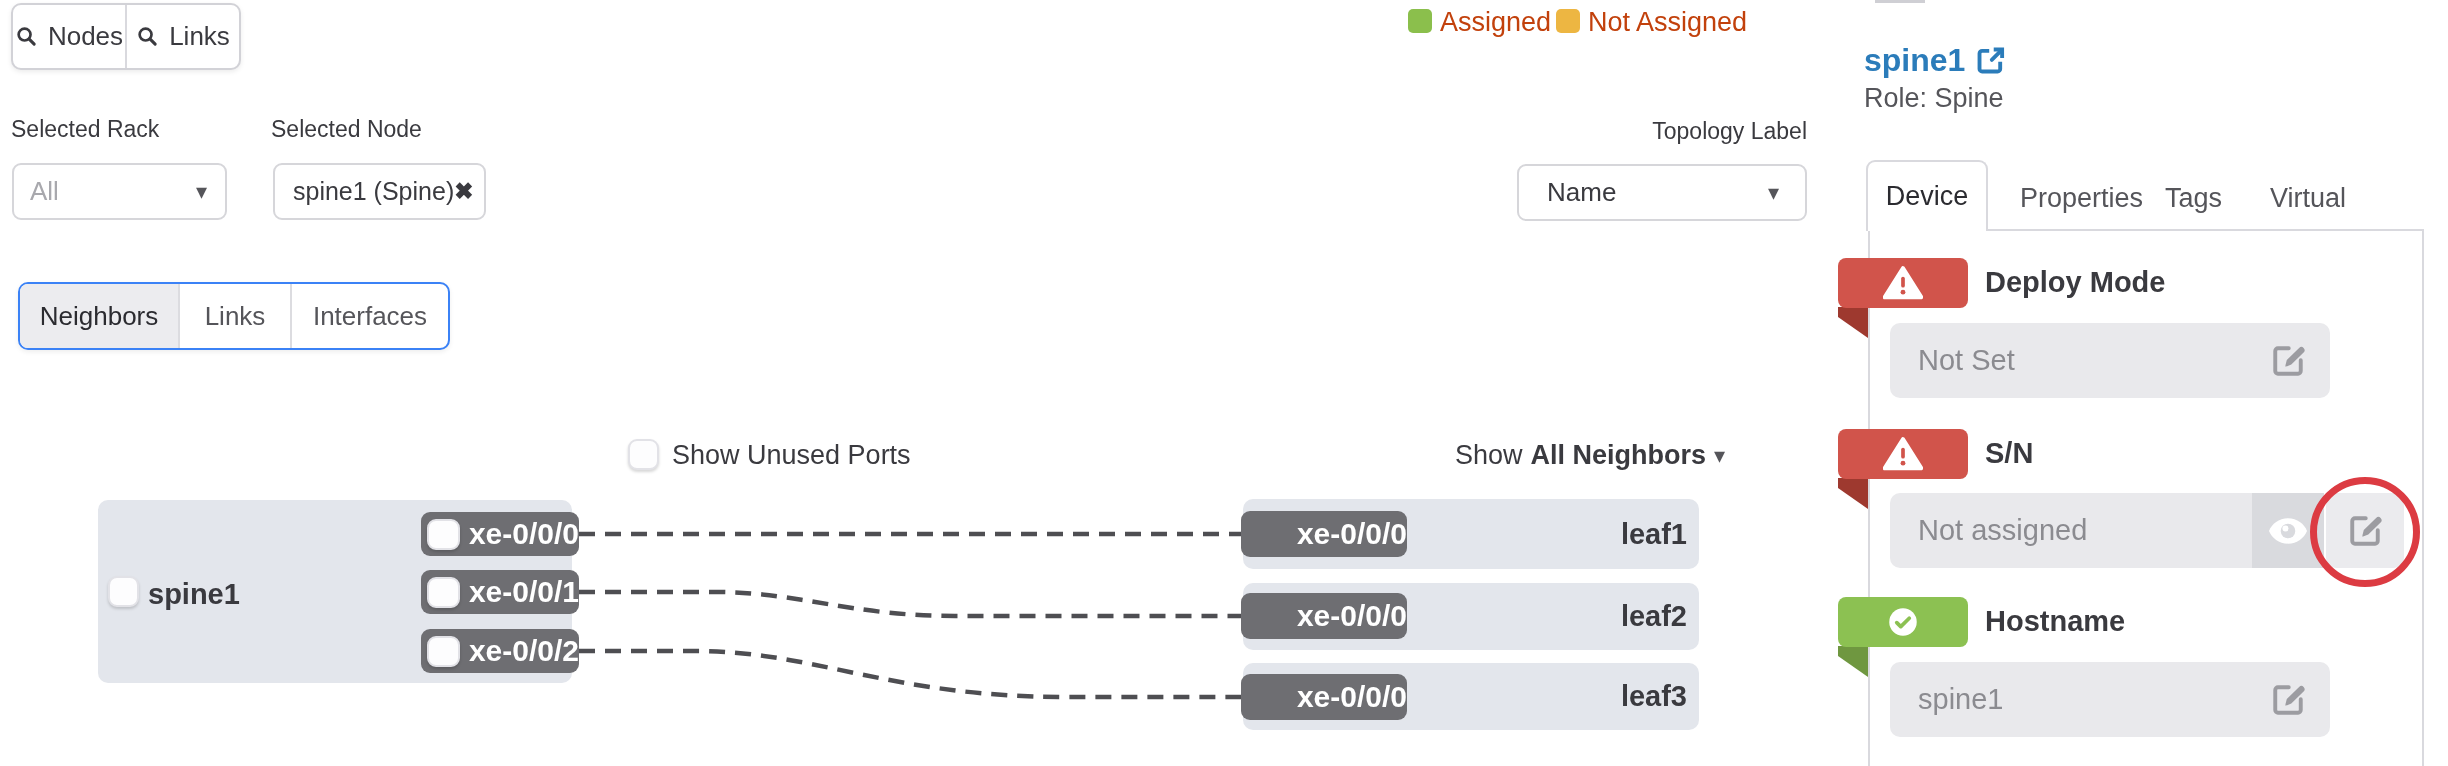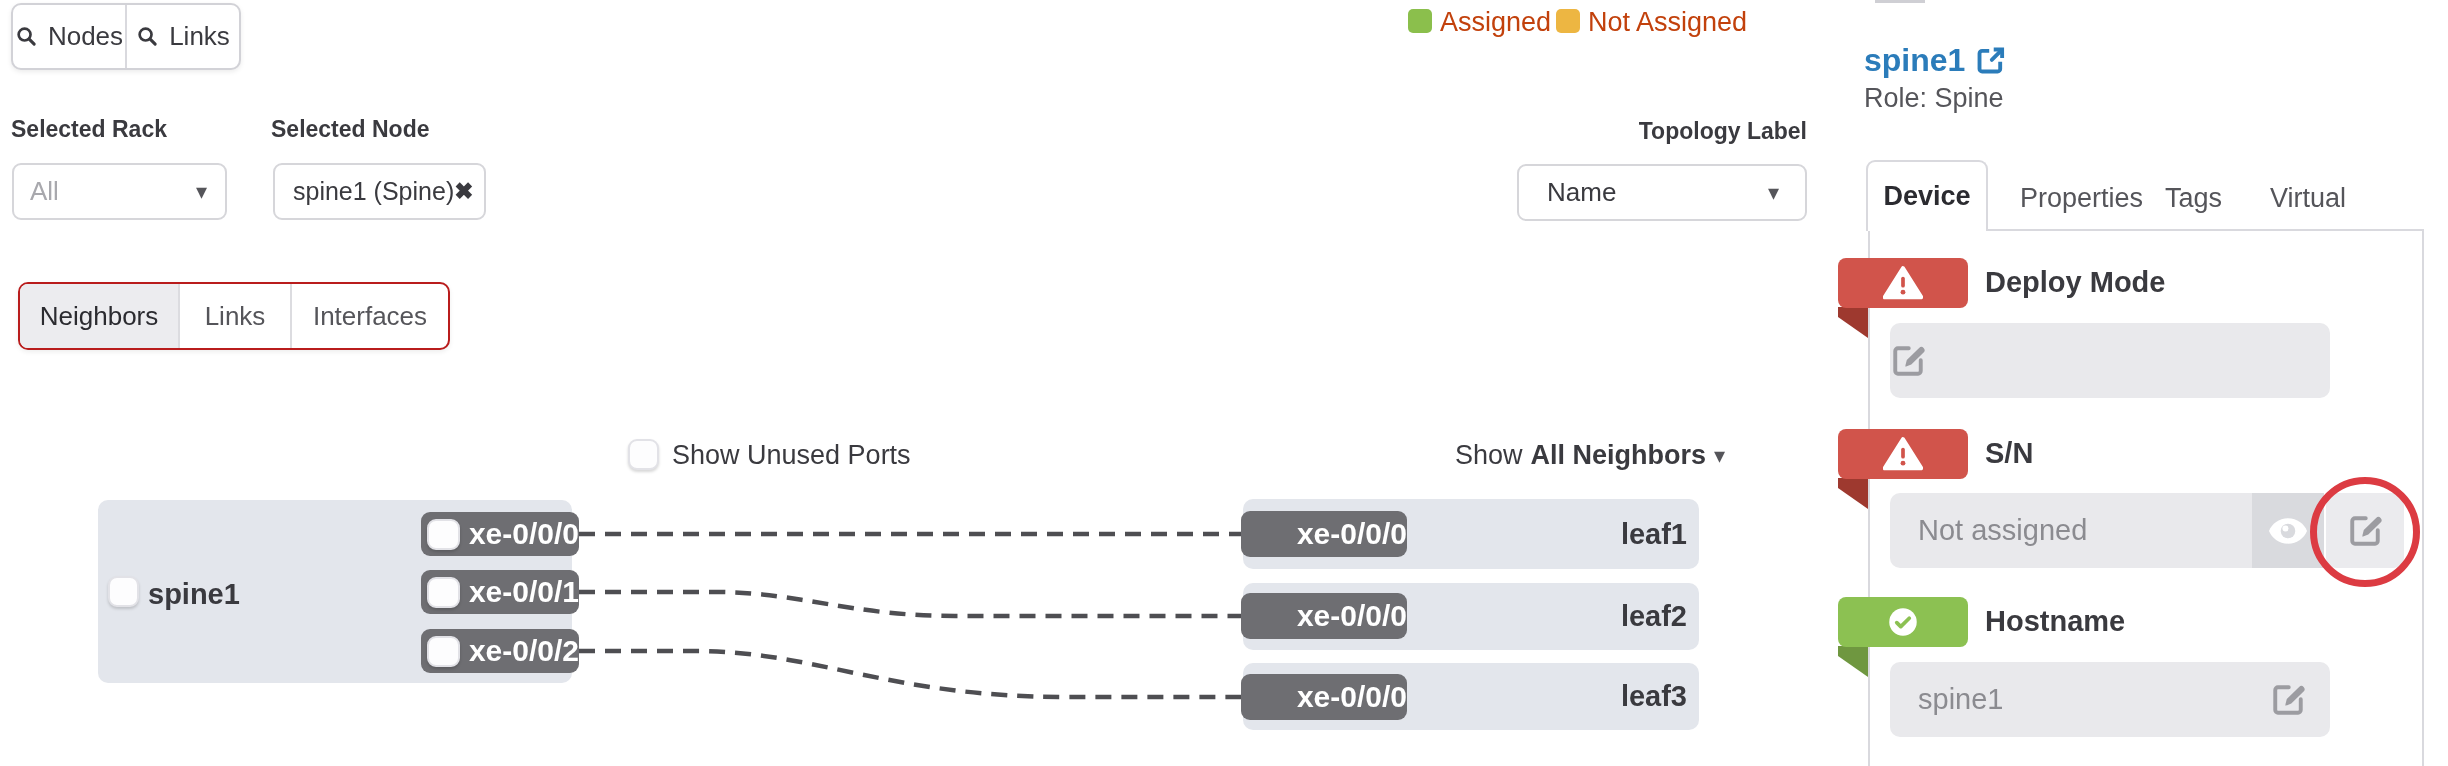--- a/index.html
+++ b/index.html
@@ -15,41 +15,41 @@
     display:flex;background:#fff;border:2px solid #d2d2d7;border-radius:10px;
     box-shadow:0 2px 5px rgba(0,0,0,.08);box-sizing:border-box;
   }
   .seg-btn{
     flex:1;display:flex;align-items:center;justify-content:center;gap:10px;
     font-size:26px;color:#3a3a3f;cursor:pointer;background:transparent;border:none;
   }
   .seg-btn + .seg-btn{border-left:2px solid #d9d9de;}
 
   
-  .form-label{font-size:23px;font-weight:bold;color:#3a3a3f;}
+  .form-label{font-size:23px;font-weight:normal;color:#3a3a3f;}
   .select{
     background:#fff;border:2px solid #d6d6da;border-radius:9px;box-sizing:border-box;
     display:flex;align-items:center;font-size:26px;cursor:pointer;
   }
   .select .val{flex:1;padding-left:16px;white-space:nowrap;}
   .placeholder{color:#a8a8ad;}
   .caret{font-size:22px;color:#55555a;padding-right:18px;line-height:1;}
   .close-x{font-size:23px;font-weight:bold;color:#3a3a3f;padding-right:16px;cursor:pointer;}
 
   
   .legend-swatch{width:24px;height:24px;border-radius:5px;}
   .legend-label{font-size:27px;color:#c2410c;}
 
   
   .panel-line{background:#d9d9de;}
   .dev-tab{
     background:#fff;border:2px solid #d9d9de;border-bottom:none;
     border-radius:9px 9px 0 0;box-sizing:border-box;z-index:2;
     display:flex;align-items:center;justify-content:center;
-    font-size:27px;font-weight:bold;color:#2b2b30;cursor:pointer;
+    font-size:27px;font-weight:normal;color:#2b2b30;cursor:pointer;
   }
   .tab-link{font-size:27px;color:#55555a;cursor:pointer;z-index:2;}
   .ribbon{width:130px;height:50px;border-radius:8px;z-index:3;display:flex;align-items:center;justify-content:center;}
   .ribbon.error{background:#d1544b;}
   .ribbon.ok{background:#8cc152;}
   .fold{width:30px;height:31px;z-index:2;clip-path:polygon(0 0,100% 0,100% 100%,0 32%);}
   .fold.error{background:#9e392f;}
   .fold.ok{background:#6f9740;}
   .section-h{font-size:29px;font-weight:bold;color:#3a3a3f;}
   .field{
@@ -59,21 +59,21 @@
   .field .fval{font-size:29px;color:#8b8b90;padding-left:28px;flex:1;}
   .icon-btn{border:none;background:transparent;cursor:pointer;padding:0;display:flex;align-items:center;justify-content:center;}
   .eye-zone{background:#d9dade;height:75px;display:flex;align-items:center;justify-content:center;}
   .edit-zone{background:#ebebee;border-radius:10px;height:75px;display:flex;align-items:center;justify-content:center;}
   .hl-circle{
     width:96px;height:96px;border:7px solid #dc3b42;border-radius:50%;
     z-index:5;pointer-events:none;
   }
 
   
-  .view-tabs{display:flex;background:#fff;border:2px solid #b91c1c;border-radius:10px;
+  .view-tabs{display:flex;background:#fff;border:2px solid #3b82f6;border-radius:10px;
     box-shadow:0 2px 5px rgba(0,0,0,.07);box-sizing:border-box;overflow:hidden;}
   .view-tab{display:flex;align-items:center;justify-content:center;font-size:26px;color:#55555a;cursor:pointer;}
   .view-tab + .view-tab{border-left:2px solid #dcdce0;}
   .view-tab.active{background:#ececef;color:#2b2b30;}
 
   
   .chk{
     background:#fdfdfe;border:2px solid #e2e2e7;border-radius:9px;
     box-shadow:0 2px 3px rgba(0,0,0,.16);box-sizing:border-box;cursor:pointer;
   }
@@ -155,20 +155,21 @@
 <div class="abs ribbon error" style="left:1838px;top:258px;">
   <svg width="40" height="34" viewBox="0 0 28 24">
     <path d="M14 1.6L26.8 22H1.2z" fill="#fff" stroke="#fff" stroke-width="3" stroke-linejoin="round"></path>
     <rect x="12.7" y="7.6" width="2.6" height="7.6" rx="1.3" fill="#d1544b"></rect>
     <circle cx="14" cy="18.5" r="1.7" fill="#d1544b"></circle>
   </svg>
 </div>
 <div class="abs fold error" style="left:1838px;top:307px;"></div>
 <div class="abs section-h" style="left:1985px;top:266px;">Deploy Mode</div>
 <div class="abs field" style="left:1890px;top:323px;width:440px;">
+  <span class="fval">Not Set</span>
   <button class="icon-btn" style="margin-right:24px;">
     <svg width="36" height="36" viewBox="0 0 24 24">
       <path d="M20.5 11.5v7.2a1.8 1.8 0 0 1-1.8 1.8H5.3a1.8 1.8 0 0 1-1.8-1.8V5.3a1.8 1.8 0 0 1 1.8-1.8h7.2" fill="none" stroke="#9c9ca1" stroke-width="2.6" stroke-linecap="round"></path>
       <path d="M10.3 14.9l.9-3.5 8.2-8.1a2.1 2.1 0 0 1 3 3l-8.2 8.1-3.9 1.5z" fill="#9c9ca1"></path>
     </svg>
   </button>
 </div>
 
 <div class="abs ribbon error" style="left:1838px;top:429px;">
   <svg width="40" height="34" viewBox="0 0 28 24">

